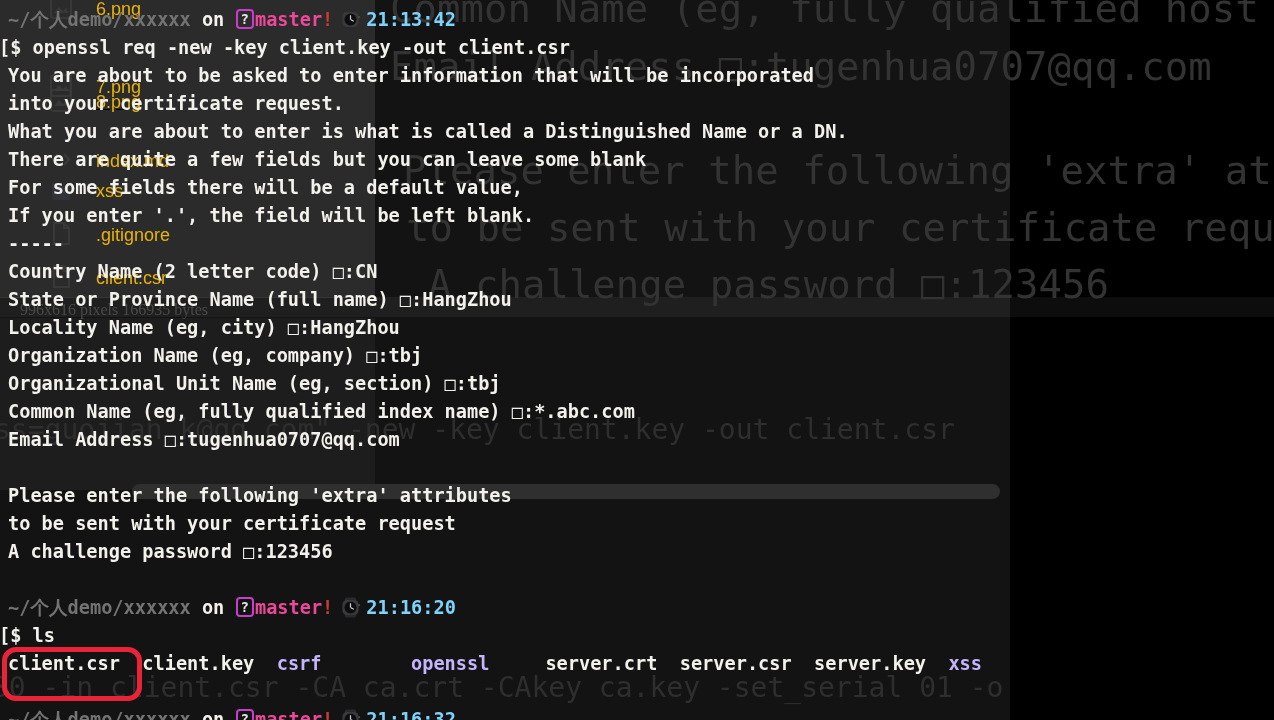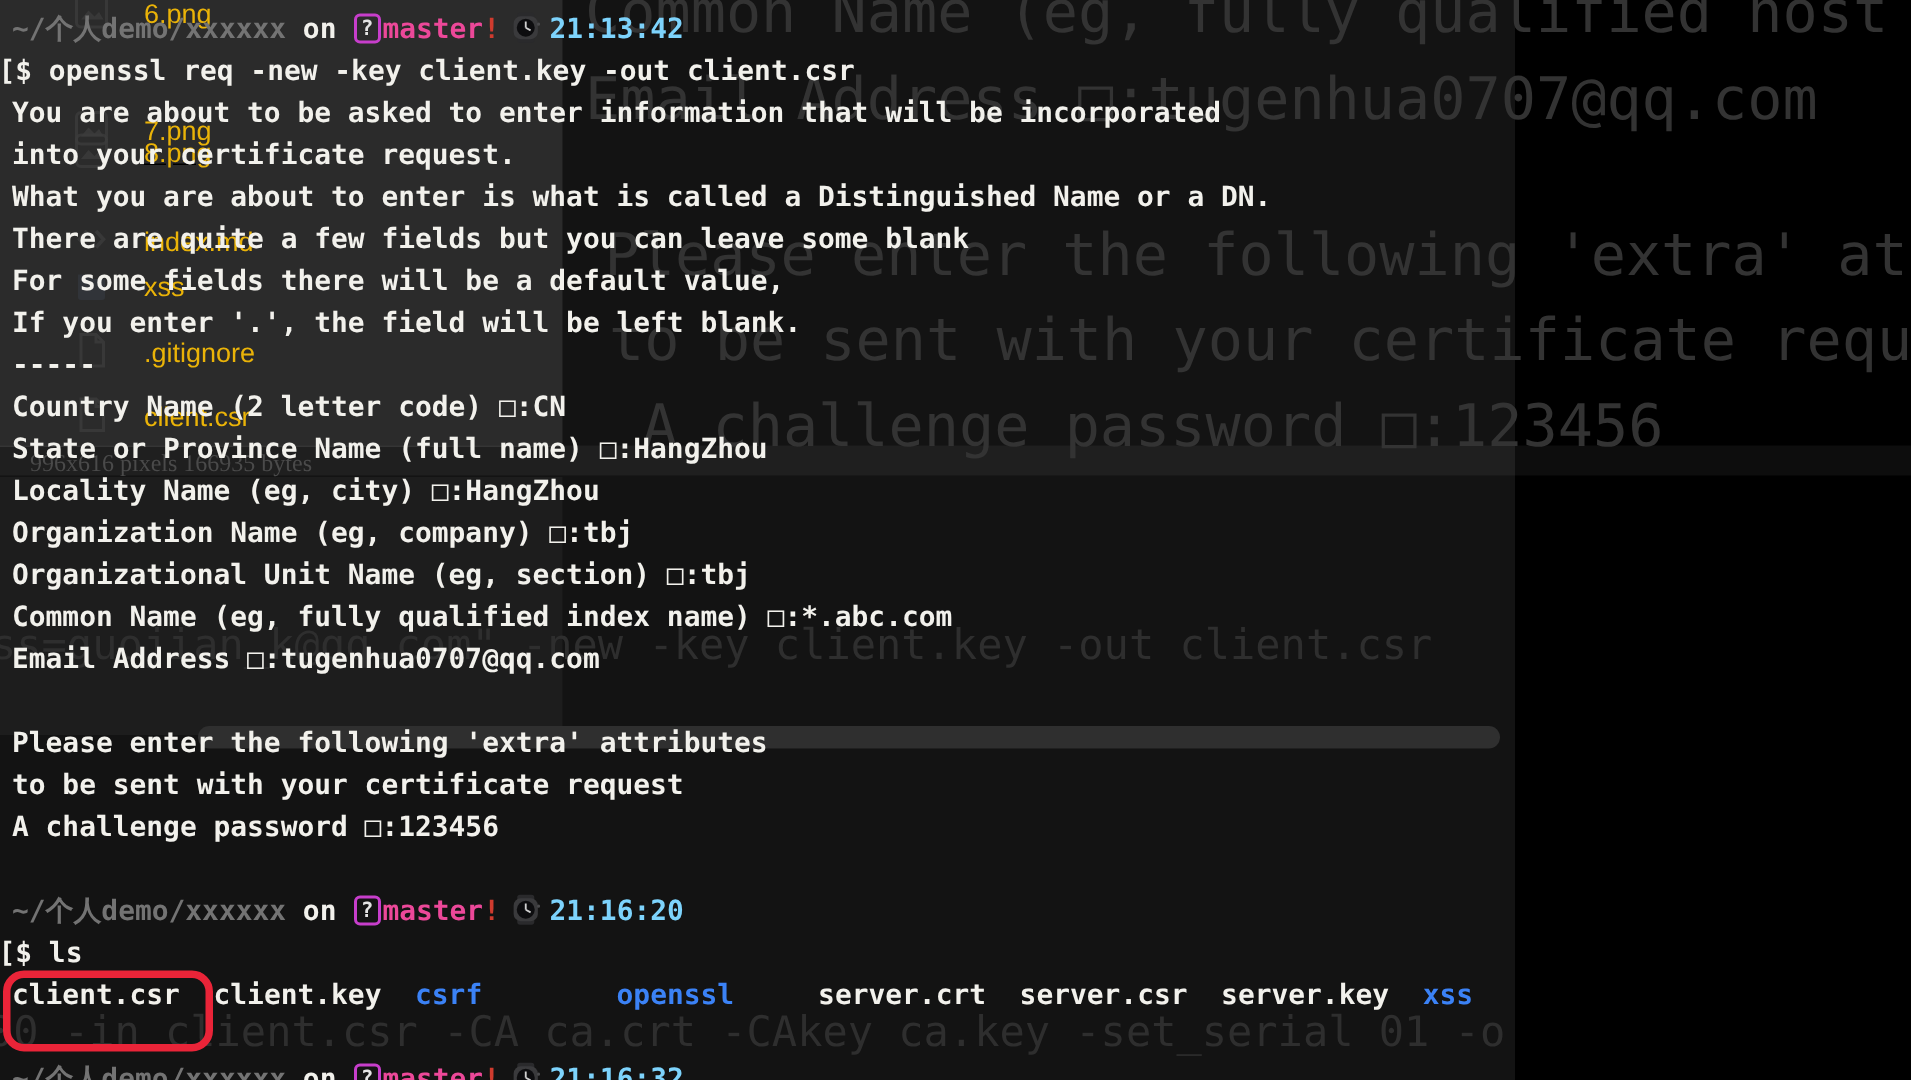--- a/index.html
+++ b/index.html
@@ -26,21 +26,21 @@
   .tline{height:28px;line-height:28px;white-space:pre;}
   .tline.cmd{margin-left:-9px;}
   .seg-path{color:#737373;}
   .seg-on{color:#f2f1ec;}
   .qbox{display:inline-block;border:2px solid #c73ecb;border-radius:4px;padding:0 3px;margin:0 1px 0 0;
     line-height:16px;font-size:14px;color:#e3e3e3;position:relative;top:-2px;}
   .seg-branch{color:#ec4899;}
   .seg-bang{color:#cf3b2e;}
   .seg-time{color:#7dd3fc;}
   .watch{display:inline-block;vertical-align:-4px;margin:0 6px 0 8px;}
-  .tok-dir{color:#3b82f6;}
+  .tok-dir{color:#c4b5fd;}
   .tok-file{color:#f2f1ec;}
   
   .red-box{position:absolute;left:2px;top:647px;width:130px;height:44px;border:5px solid #ea2438;
     border-radius:14px;background:transparent;pointer-events:none;}
 </style>
 </head>
 <body>
 
 <div class="stage">
   <div class="bg-overlay"></div>

